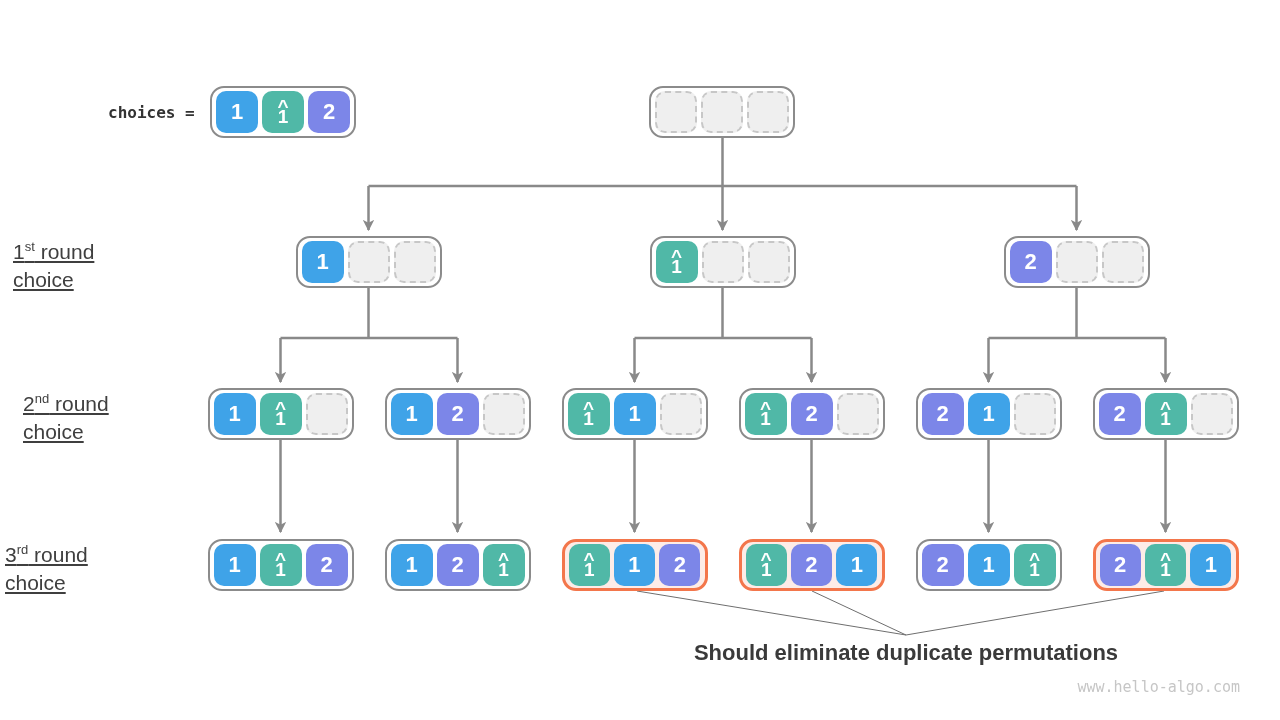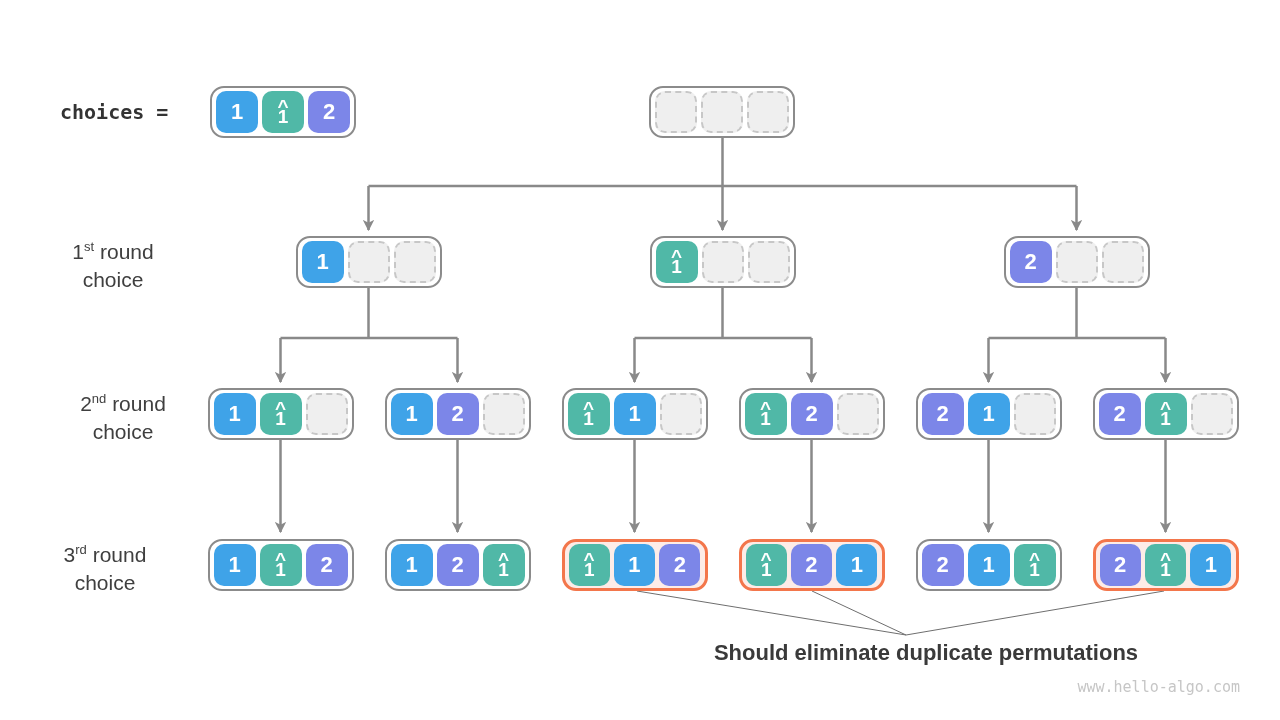--- a/index.html
+++ b/index.html
@@ -6,21 +6,21 @@
   body{
     width:1280px;height:720px;position:relative;background:#ffffff;
     font-family:"Liberation Sans",sans-serif;overflow:hidden;
   }
   #canvas{position:absolute;inset:0;width:1280px;height:720px;}
   #wires{position:absolute;left:0;top:0;z-index:0;}
   
   .code-label{
     position:absolute;height:52px;display:flex;align-items:center;
     font-family:"DejaVu Sans Mono","Liberation Mono",monospace;
-    font-weight:bold;font-size:20px;color:#333333;letter-spacing:0px;z-index:2;
+    font-weight:bold;font-size:16px;color:#333333;letter-spacing:0px;z-index:2;margin-left:48px;
   }
   
   .node{
     position:absolute;box-sizing:border-box;width:146px;height:52px;
     background:#ffffff;border:2px solid #8b8b8b;border-radius:14px;
     display:flex;align-items:center;justify-content:center;gap:4px;
     padding:3px 4px;z-index:1;
   }
   .node.hl{
     border:3px solid #f3764b;background:#fdece7;
@@ -31,22 +31,22 @@
     color:#ffffff;font-weight:bold;font-size:22px;
   }
   .cell.c-empty{
     background:#efefef;border:2px dashed #c7c7c7;
   }
   .stack{display:flex;flex-direction:column;align-items:center;}
   .stack .hat{font-size:19px;line-height:17px;height:10px;overflow:hidden;display:block;}
   .stack .num{font-size:19px;line-height:18px;display:block;}
   
   .round-label{
-    position:absolute;width:200px;text-align:center;color:#3f3f3f;
-    font-size:21px;line-height:28px;z-index:1;
+    position:absolute;width:200px;text-align:left;color:#3f3f3f;
+    font-size:21px;line-height:28px;z-index:1;text-decoration:underline;
   }
   .round-label sup{font-size:13px;}
   
   .annotation{
     position:absolute;transform:translateX(-50%);white-space:nowrap;
     font-weight:bold;font-size:22px;color:#3a3a3a;z-index:2;
   }
   .watermark{
     position:absolute;font-family:"DejaVu Sans Mono","Liberation Mono",monospace;
     font-size:15px;color:#c6c6c6;z-index:2;white-space:nowrap;
@@ -286,15 +286,15 @@
             <span class="hat">^</span>
             <span class="num">1</span>
           </span>
         </div>
         <div class="cell" style="background: rgb(63, 163, 232);">
           <span>1</span>
         </div>
       </div>
     </div>
 
-  <div class="annotation" style="left:906px;top:640px;margin-left:20px;">Should eliminate duplicate permutations</div>
+  <div class="annotation" style="left:906px;top:640px;">Should eliminate duplicate permutations</div>
   <div class="watermark" style="right:40px;top:678px;">www.hello-algo.com</div>
 </div>
 
 </body></html>

